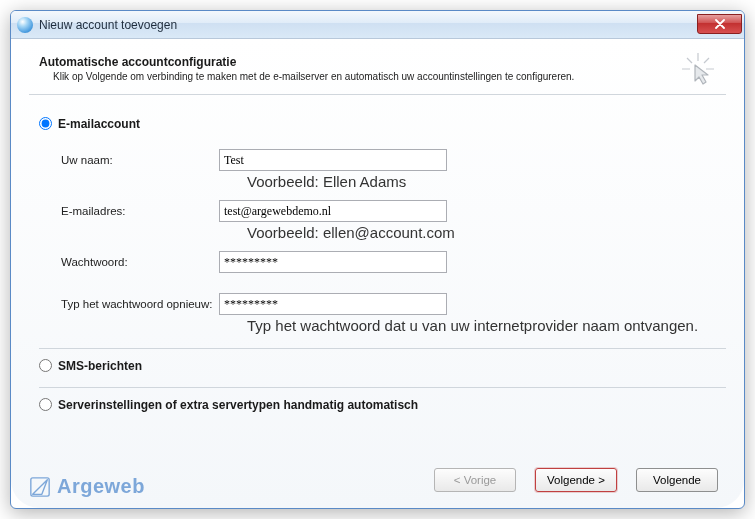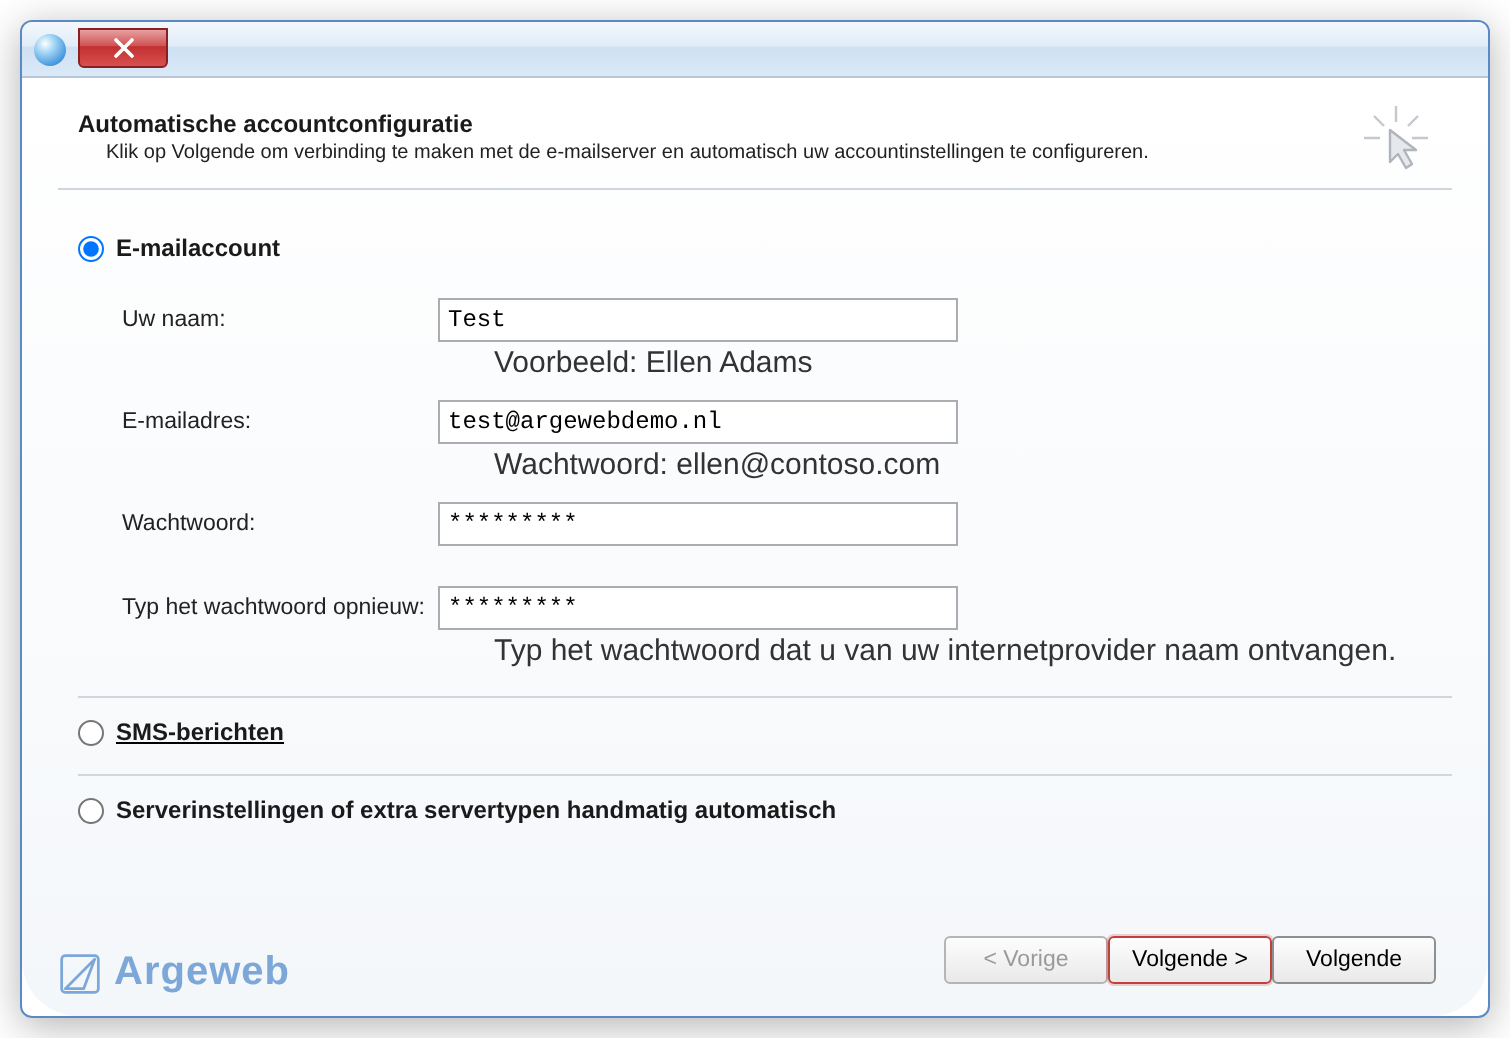--- a/index.html
+++ b/index.html
@@ -78,21 +78,21 @@
     right: 10px;
     top: 2px;
     width: 36px; height: 36px;
   }
   .form-area {
     flex: 1;
     padding-left: 10px;
   }
   .radio-row {
     display: flex;
-    align-items: flex-end;
+    align-items: flex-start;
     margin: 4px 0 18px 0;
   }
   .radio-row input[type=radio] {
     margin: 0 6px 0 0;
   }
   .radio-label {
     font-weight: bold;
     font-size: 12px;
     color: #1a1a1a;
   }
@@ -102,44 +102,44 @@
     margin: 4px 0 2px 0;
   }
   .field-label {
     width: 180px;
     text-align: left;
     padding-left: 22px;
     font-size: 11.5px;
     color: #222;
   }
   .field-input {
-    width: 260px;
+    width: 228px;
     height: 22px;
     border: 1px solid #abadb3;
     padding: 1px 4px;
     font-size: 12px;
-    font-family: Liberation Mono, monospace;
+    font-family: Liberation Serif, serif;
     background: #fff;
   }
   .hint {
     font-size: 15px;
     color: #333;
     padding-left: 208px;
     margin: 2px 0 10px 0;
   }
   .divider {
     border-top: 1px solid #d0d6dc;
     margin: 14px 0 10px 0;
   }
   .footer {
     height: 44px;
     display: flex;
     align-items: center;
     justify-content: flex-end;
-    gap: 0;
+    gap: 19px;
     padding: 0 8px;
     position: relative;
   }
   .brand {
     position: absolute;
     left: 0;
     bottom: 4px;
     display: flex;
     align-items: center;
     gap: 6px;
@@ -174,20 +174,21 @@
     border: 1px solid #c04040;
     box-shadow: 0 0 0 1px rgba(200,80,80,0.25);
   }
 </style>
 </head>
 <body>
 
 <div class="window">
   <div class="titlebar">
     <div class="globe"></div>
+    <div class="title">Nieuw account toevoegen</div>
     <div class="close-btn">
       <svg viewBox="0 0 10 10">
         <path d="M1 1 L9 9 M9 1 L1 9" stroke="#fff" stroke-width="1.8" stroke-linecap="round" fill="none"></path>
       </svg>
     </div>
   </div>
 
   <div class="content">
 
     <div class="header-block">
@@ -215,35 +216,35 @@
       <div class="field-row">
         <div class="field-label">Uw naam:</div>
         <input class="field-input" type="text" value="Test" style="">
       </div>
       <div class="hint">Voorbeeld: Ellen Adams</div>
 
       <div class="field-row">
         <div class="field-label">E-mailadres:</div>
         <input class="field-input" type="text" value="test@argewebdemo.nl" style="">
       </div>
-      <div class="hint">Wachtwoord: ellen@contoso.com</div>
+      <div class="hint">Voorbeeld: ellen@account.com</div>
 
       <div class="field-row">
         <div class="field-label">Wachtwoord:</div>
         <input class="field-input" type="text" value="*********" style="">
       </div>
       <div class="field-row" style="margin-top:20px;">
         <div class="field-label">Typ het wachtwoord opnieuw:</div>
         <input class="field-input" type="text" value="*********" style="">
       </div>
       <div class="hint">Typ het wachtwoord dat u van uw internetprovider naam ontvangen.</div>
 
       <div class="divider"></div>
 
-      <div class="radio-row" style="margin-bottom:8px;text-decoration:underline;">
+      <div class="radio-row" style="margin-bottom:8px;">
         <input type="radio" name="acct" style="">
         <span class="radio-label">SMS-berichten</span>
       </div>
 
       <div class="divider"></div>
 
       <div class="radio-row" style="margin-bottom:4px;">
         <input type="radio" name="acct" style="">
         <span class="radio-label">Serverinstellingen of extra servertypen handmatig automatisch</span>
       </div>

